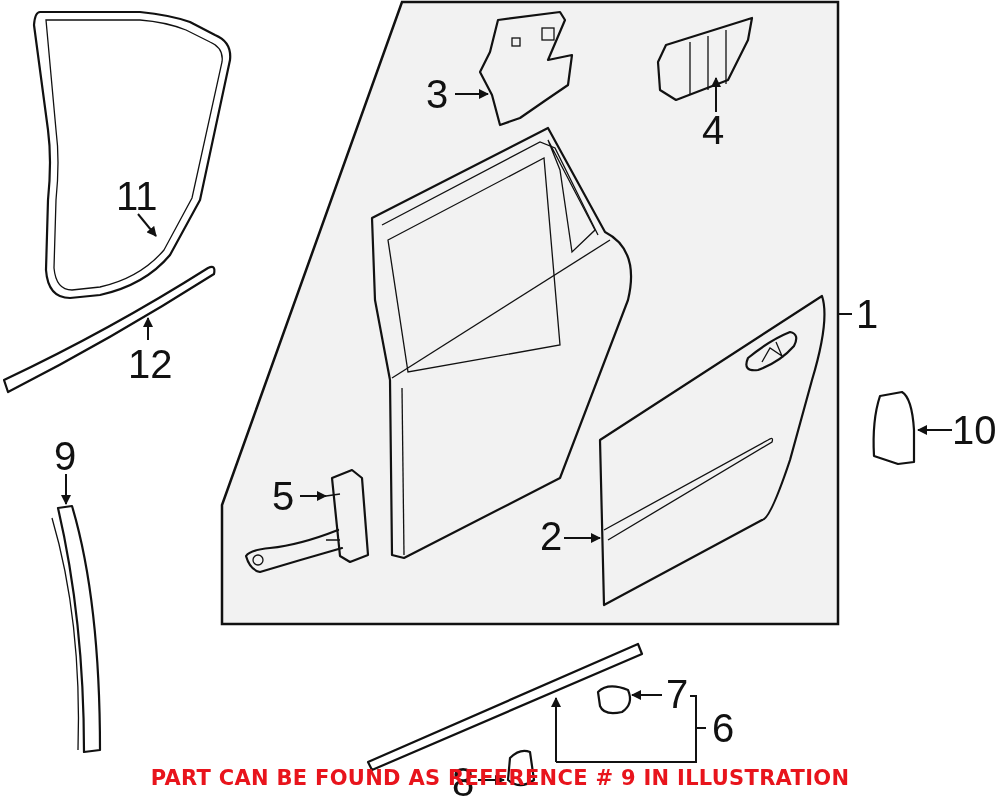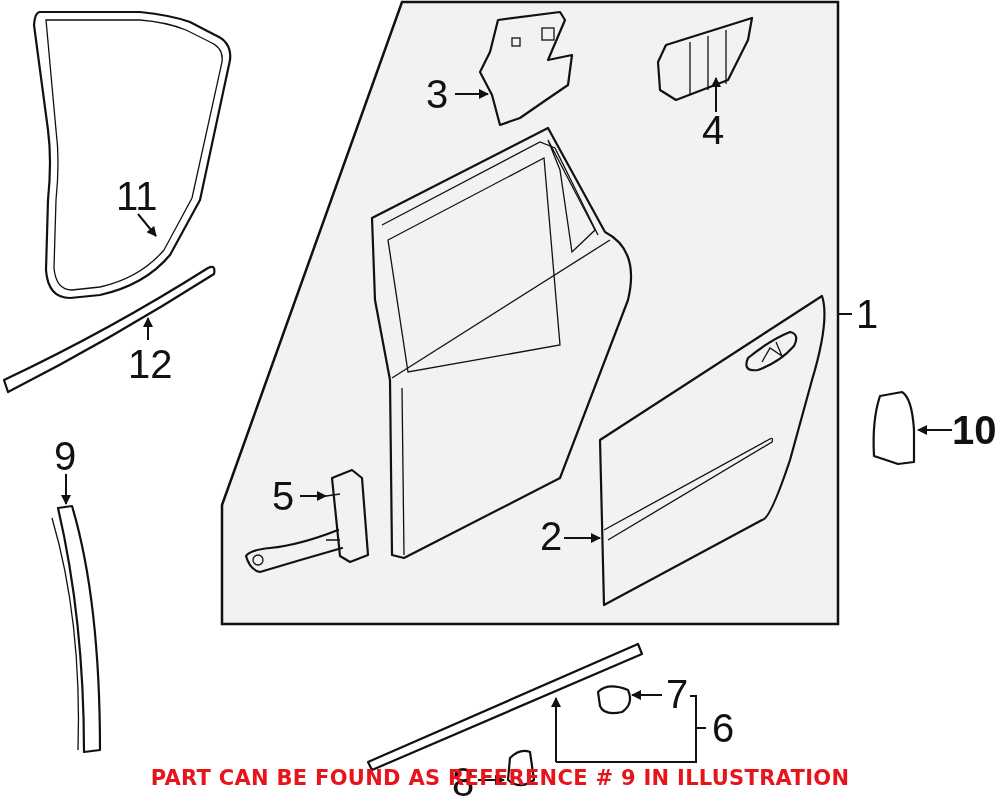--- a/index.html
+++ b/index.html
@@ -103,17 +103,17 @@
 
 <div class="callout" style="left:856px;top:294px;">1</div>
 <div class="callout" style="left:540px;top:516px;">2</div>
 <div class="callout" style="left:426px;top:74px;">3</div>
 <div class="callout" style="left:702px;top:110px;">4</div>
 <div class="callout" style="left:272px;top:476px;">5</div>
 <div class="callout" style="left:712px;top:708px;">6</div>
 <div class="callout" style="left:666px;top:674px;">7</div>
 <div class="callout" style="left:452px;top:762px;">8</div>
 <div class="callout" style="left:54px;top:436px;">9</div>
-<div class="callout" style="left:952px;top:410px;font-weight:bold;">10</div>
+<div class="callout" style="left:952px;top:410px;">10</div>
 <div class="callout" style="left:116px;top:176px;">11</div>
 <div class="callout" style="left:128px;top:344px;">12</div>
 
 <div class="notice">PART CAN BE FOUND AS REFERENCE # 9 IN ILLUSTRATION</div>
 
 </body></html>

